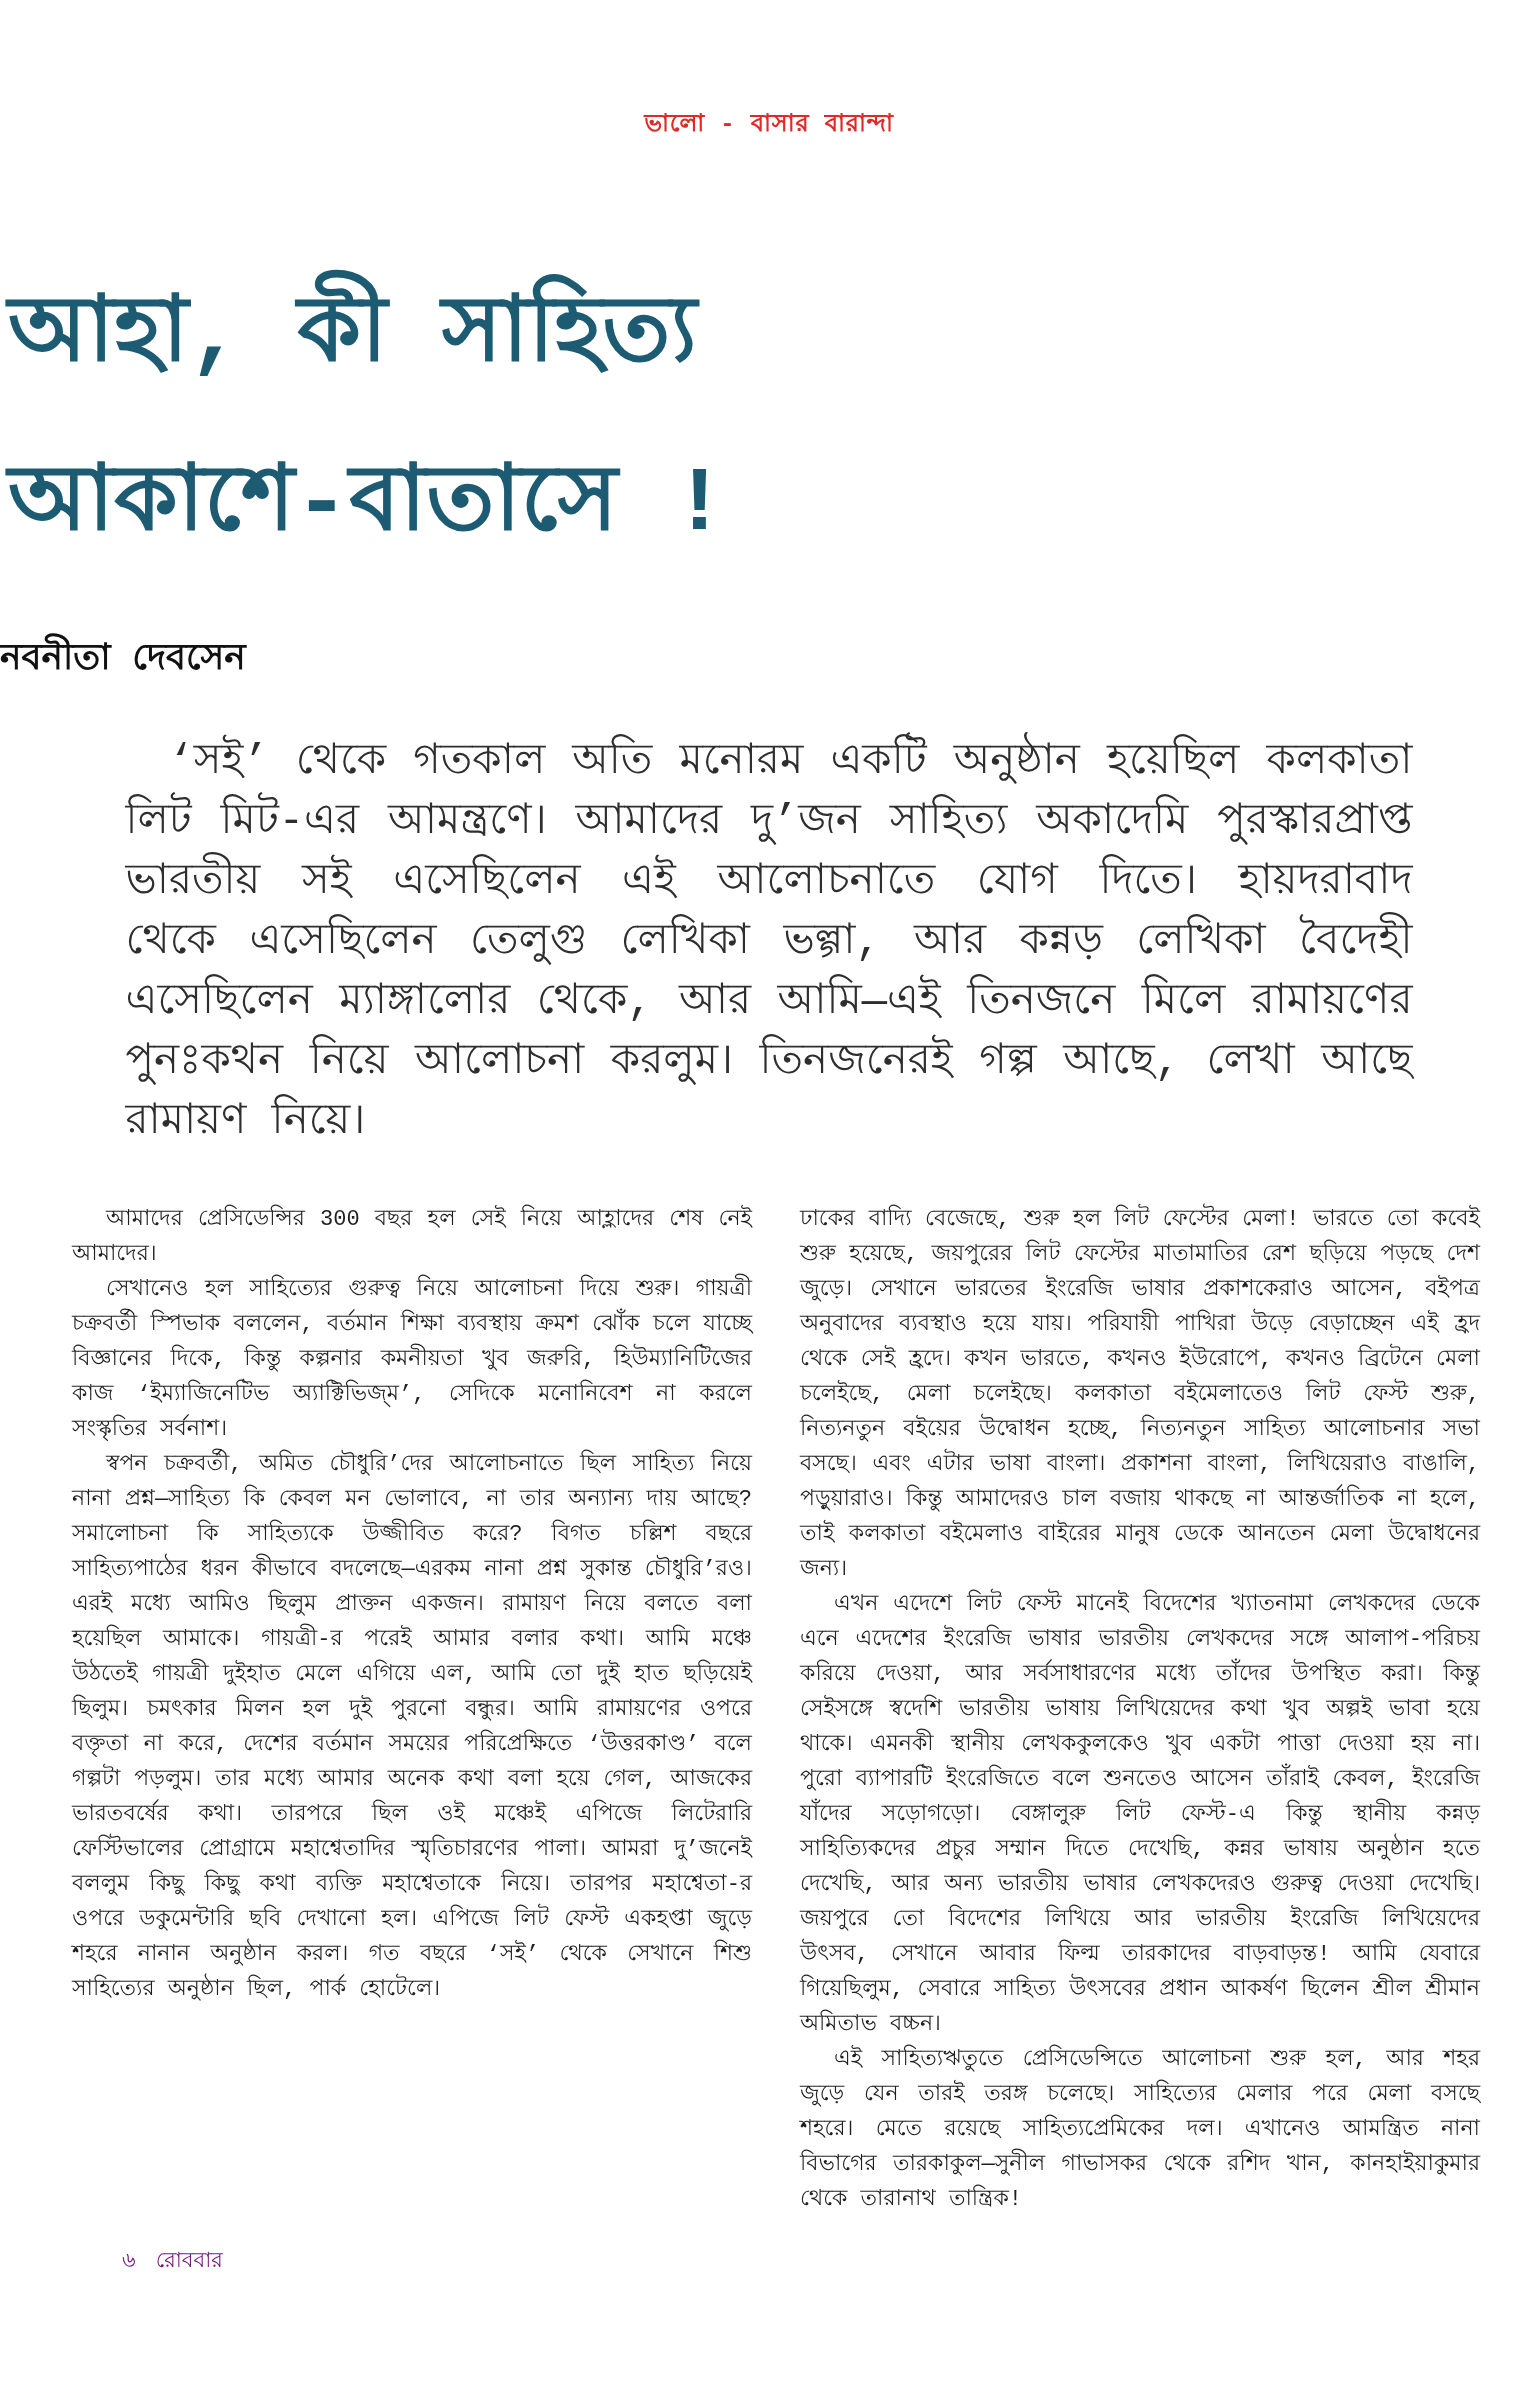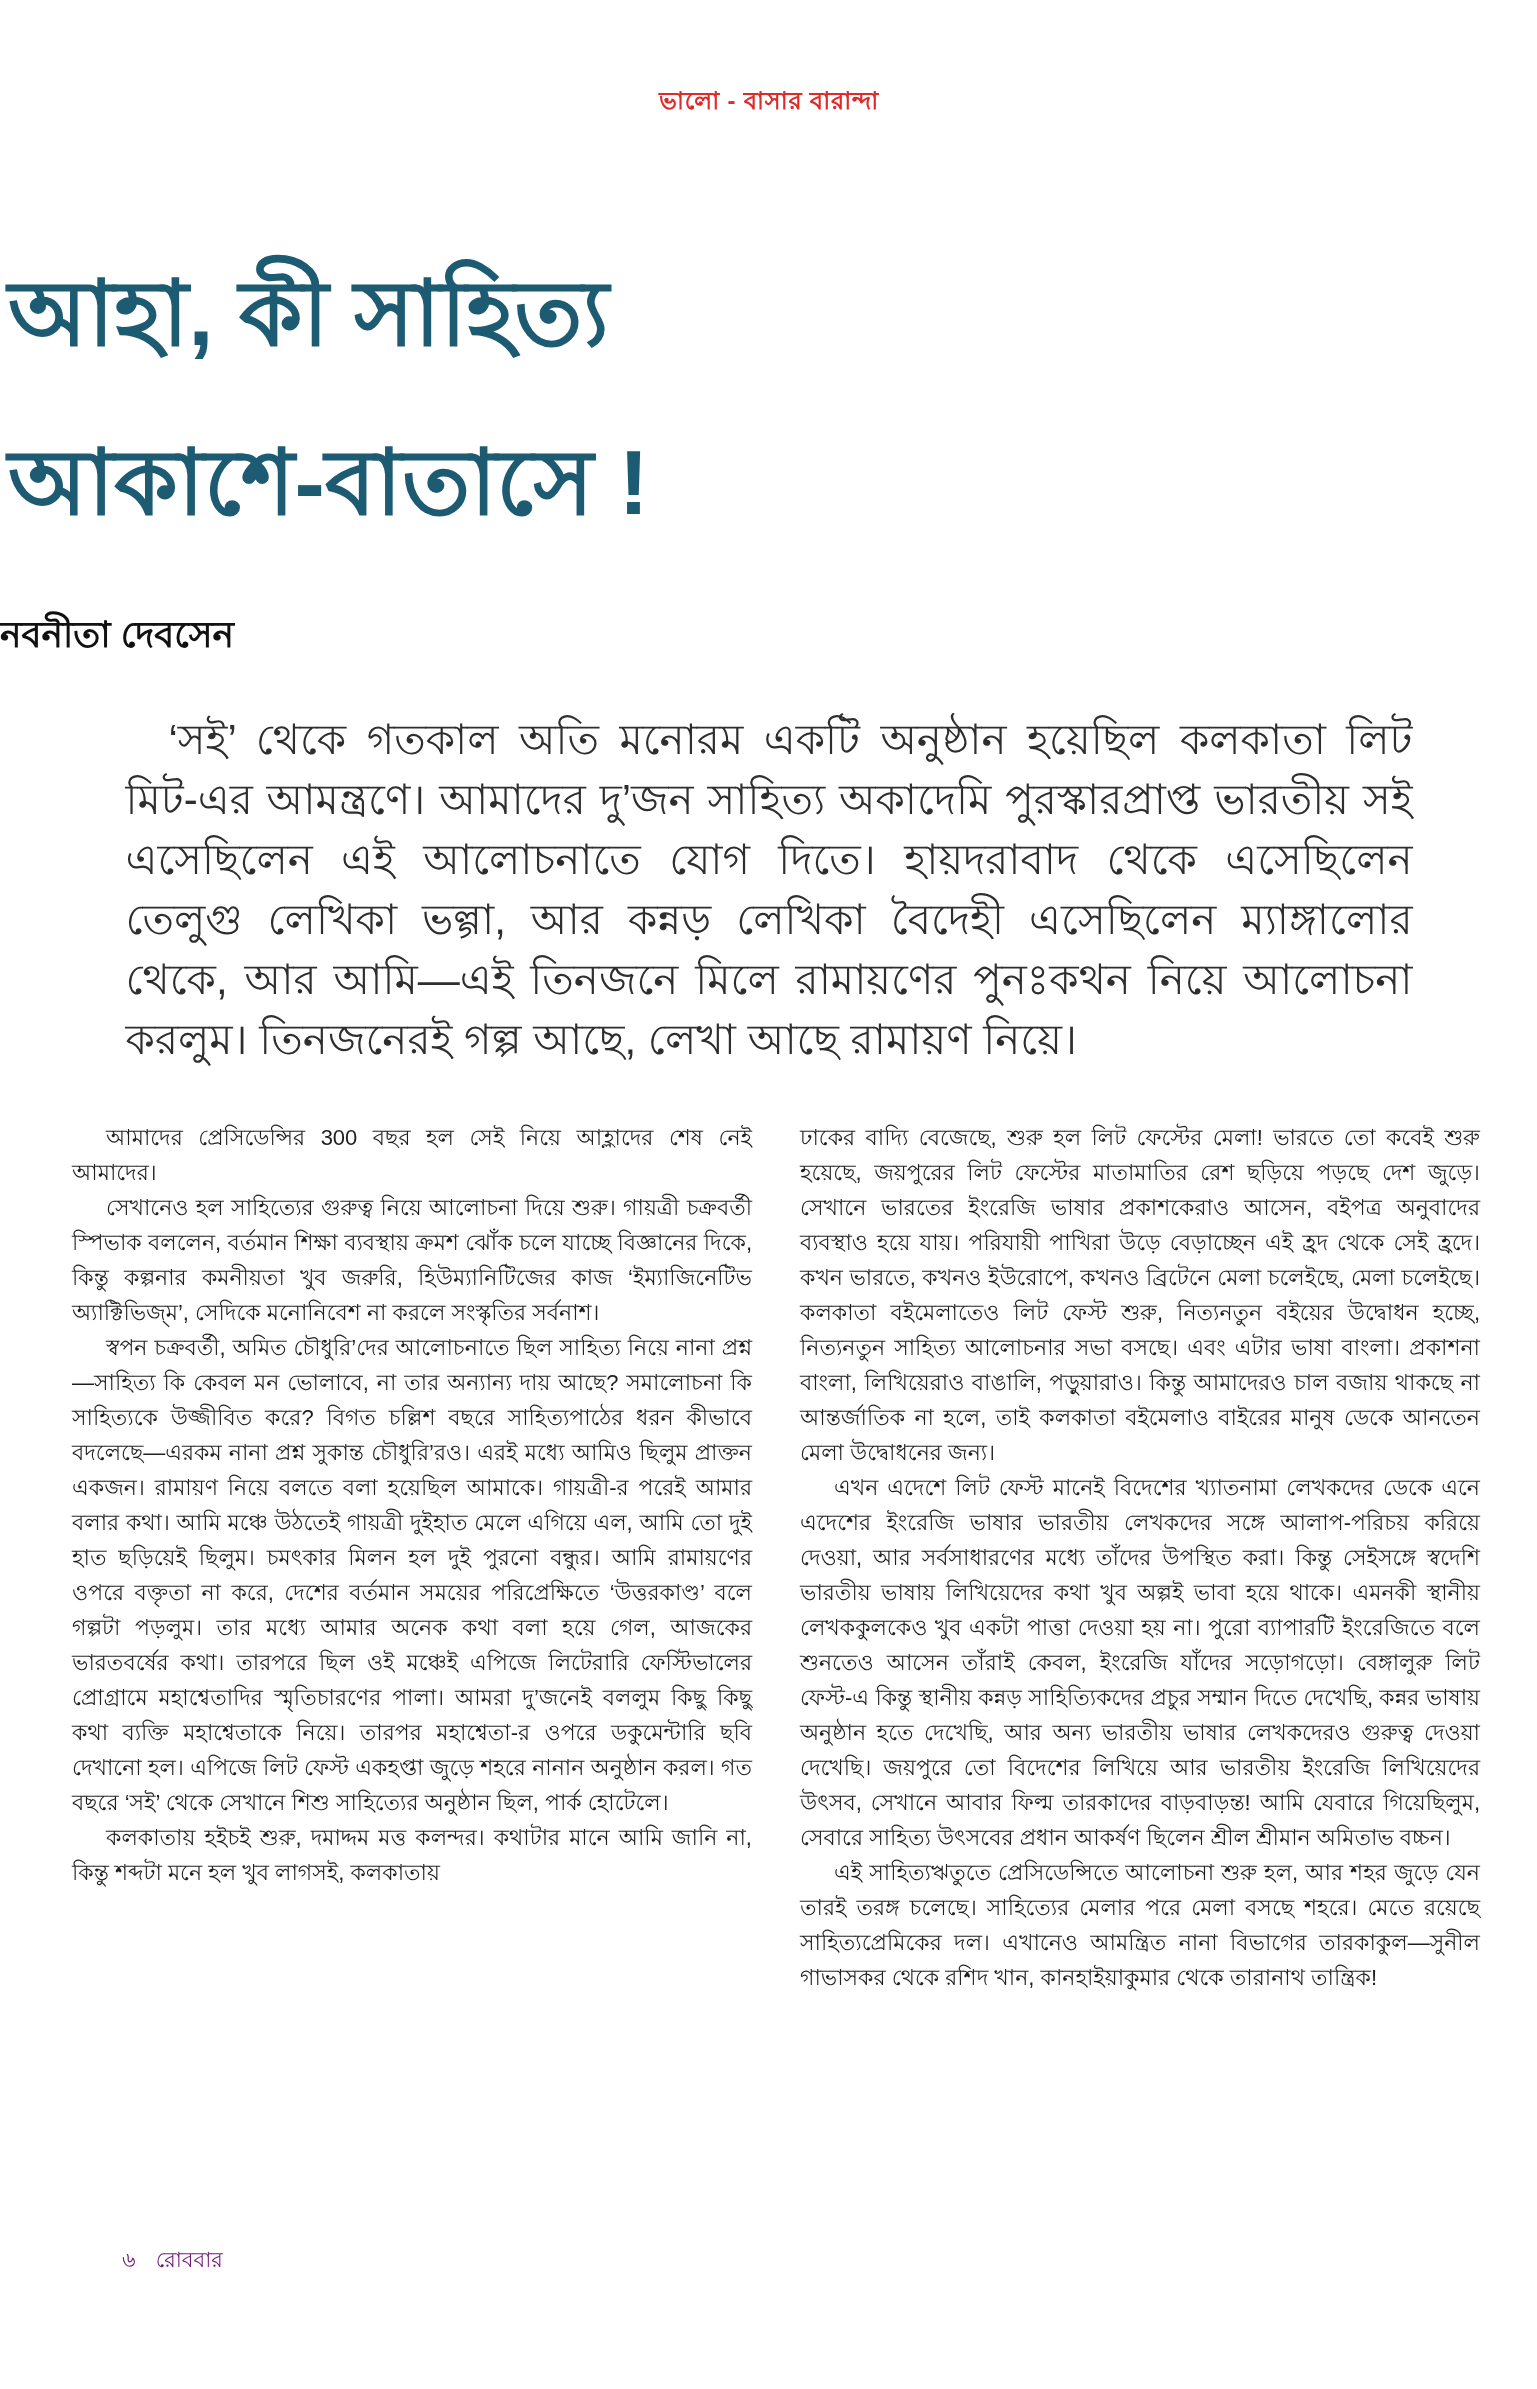--- a/index.html
+++ b/index.html
@@ -9,23 +9,23 @@
     --lead-color:#2e2e2e;
     --page-bg:#ffffff;
   }
   html,body{margin:0;padding:0;}
   body{background:#ffffff;}
   .page{
     position:relative;
     width:1538px;
     height:2389px;
     background:var(--page-bg);
-    font-family:Liberation Sans, sans-serif;
+    font-family:Liberation Mono, monospace;
     box-sizing:border-box;
-    padding-top:82px;
+    padding-top:104px;
     overflow:hidden;
   }
   .kicker{
     text-align:center;
     color:var(--kicker-color);
     font-size:24px;
     font-weight:bold;
     letter-spacing:0.8px;
   }
   .title{
@@ -89,21 +89,20 @@
 
   <div class="author">নবনীতা দেবসেন</div>
 
   <p class="lead">‘সই’ থেকে গতকাল অতি মনোরম একটি অনুষ্ঠান হয়েছিল কলকাতা লিট মিট-এর আমন্ত্রণে। আমাদের দু’জন সাহিত্য অকাদেমি পুরস্কারপ্রাপ্ত ভারতীয় সই এসেছিলেন এই আলোচনাতে যোগ দিতে। হায়দরাবাদ থেকে এসেছিলেন তেলুগু লেখিকা ভল্গা, আর কন্নড় লেখিকা বৈদেহী এসেছিলেন ম্যাঙ্গালোর থেকে, আর আমি—এই তিনজনে মিলে রামায়ণের পুনঃকথন নিয়ে আলোচনা করলুম। তিনজনেরই গল্প আছে, লেখা আছে রামায়ণ নিয়ে।</p>
 
   <div class="body-columns">
     <div class="col col-left">
       <p>আমাদের প্রেসিডেন্সির 300 বছর হল সেই নিয়ে আহ্লাদের শেষ নেই আমাদের।</p>
       <p>সেখানেও হল সাহিত্যের গুরুত্ব নিয়ে আলোচনা দিয়ে শুরু। গায়ত্রী চক্রবর্তী স্পিভাক বললেন, বর্তমান শিক্ষা ব্যবস্থায় ক্রমশ ঝোঁক চলে যাচ্ছে বিজ্ঞানের দিকে, কিন্তু কল্পনার কমনীয়তা খুব জরুরি, হিউম্যানিটিজের কাজ ‘ইম্যাজিনেটিভ অ্যাক্টিভিজ্‌ম’, সেদিকে মনোনিবেশ না করলে সংস্কৃতির সর্বনাশ।</p>
       <p>স্বপন চক্রবর্তী, অমিত চৌধুরি’দের আলোচনাতে ছিল সাহিত্য নিয়ে নানা প্রশ্ন—সাহিত্য কি কেবল মন ভোলাবে, না তার অন্যান্য দায় আছে? সমালোচনা কি সাহিত্যকে উজ্জীবিত করে? বিগত চল্লিশ বছরে সাহিত্যপাঠের ধরন কীভাবে বদলেছে—এরকম নানা প্রশ্ন সুকান্ত চৌধুরি’রও। এরই মধ্যে আমিও ছিলুম প্রাক্তন একজন। রামায়ণ নিয়ে বলতে বলা হয়েছিল আমাকে। গায়ত্রী-র পরেই আমার বলার কথা। আমি মঞ্চে উঠতেই গায়ত্রী দুইহাত মেলে এগিয়ে এল, আমি তো দুই হাত ছড়িয়েই ছিলুম। চমৎকার মিলন হল দুই পুরনো বন্ধুর। আমি রামায়ণের ওপরে বক্তৃতা না করে, দেশের বর্তমান সময়ের পরিপ্রেক্ষিতে ‘উত্তরকাণ্ড’ বলে গল্পটা পড়লুম। তার মধ্যে আমার অনেক কথা বলা হয়ে গেল, আজকের ভারতবর্ষের কথা। তারপরে ছিল ওই মঞ্চেই এপিজে লিটেরারি ফেস্টিভালের প্রোগ্রামে মহাশ্বেতাদির স্মৃতিচারণের পালা। আমরা দু’জনেই বললুম কিছু কিছু কথা ব্যক্তি মহাশ্বেতাকে নিয়ে। তারপর মহাশ্বেতা-র ওপরে ডকুমেন্টারি ছবি দেখানো হল। এপিজে লিট ফেস্ট একহপ্তা জুড়ে শহরে নানান অনুষ্ঠান করল। গত বছরে ‘সই’ থেকে সেখানে শিশু সাহিত্যের অনুষ্ঠান ছিল, পার্ক হোটেলে।</p>
-      <p>কলকাতায় হইচই শুরু, দমাদ্দম মত্ত কলন্দর। কথাটার মানে আমি জানি না, কিন্তু শব্দটা মনে হল খুব লাগসই, কলকাতায়</p>
     </div>
     <div class="col col-right">
       <p class="no-indent">ঢাকের বাদ্যি বেজেছে, শুরু হল লিট ফেস্টের মেলা! ভারতে তো কবেই শুরু হয়েছে, জয়পুরের লিট ফেস্টের মাতামাতির রেশ ছড়িয়ে পড়ছে দেশ জুড়ে। সেখানে ভারতের ইংরেজি ভাষার প্রকাশকেরাও আসেন, বইপত্র অনুবাদের ব্যবস্থাও হয়ে যায়। পরিযায়ী পাখিরা উড়ে বেড়াচ্ছেন এই হ্রদ থেকে সেই হ্রদে। কখন ভারতে, কখনও ইউরোপে, কখনও ব্রিটেনে মেলা চলেইছে, মেলা চলেইছে। কলকাতা বইমেলাতেও লিট ফেস্ট শুরু, নিত্যনতুন বইয়ের উদ্বোধন হচ্ছে, নিত্যনতুন সাহিত্য আলোচনার সভা বসছে। এবং এটার ভাষা বাংলা। প্রকাশনা বাংলা, লিখিয়েরাও বাঙালি, পড়ুয়ারাও। কিন্তু আমাদেরও চাল বজায় থাকছে না আন্তর্জাতিক না হলে, তাই কলকাতা বইমেলাও বাইরের মানুষ ডেকে আনতেন মেলা উদ্বোধনের জন্য।</p>
       <p>এখন এদেশে লিট ফেস্ট মানেই বিদেশের খ্যাতনামা লেখকদের ডেকে এনে এদেশের ইংরেজি ভাষার ভারতীয় লেখকদের সঙ্গে আলাপ-পরিচয় করিয়ে দেওয়া, আর সর্বসাধারণের মধ্যে তাঁদের উপস্থিত করা। কিন্তু সেইসঙ্গে স্বদেশি ভারতীয় ভাষায় লিখিয়েদের কথা খুব অল্পই ভাবা হয়ে থাকে। এমনকী স্থানীয় লেখককুলকেও খুব একটা পাত্তা দেওয়া হয় না। পুরো ব্যাপারটি ইংরেজিতে বলে শুনতেও আসেন তাঁরাই কেবল, ইংরেজি যাঁদের সড়োগড়ো। বেঙ্গালুরু লিট ফেস্ট-এ কিন্তু স্থানীয় কন্নড় সাহিত্যিকদের প্রচুর সম্মান দিতে দেখেছি, কন্নর ভাষায় অনুষ্ঠান হতে দেখেছি, আর অন্য ভারতীয় ভাষার লেখকদেরও গুরুত্ব দেওয়া দেখেছি। জয়পুরে তো বিদেশের লিখিয়ে আর ভারতীয় ইংরেজি লিখিয়েদের উৎসব, সেখানে আবার ফিল্ম তারকাদের বাড়বাড়ন্ত! আমি যেবারে গিয়েছিলুম, সেবারে সাহিত্য উৎসবের প্রধান আকর্ষণ ছিলেন শ্রীল শ্রীমান অমিতাভ বচ্চন।</p>
       <p>এই সাহিত্যঋতুতে প্রেসিডেন্সিতে আলোচনা শুরু হল, আর শহর জুড়ে যেন তারই তরঙ্গ চলেছে। সাহিত্যের মেলার পরে মেলা বসছে শহরে। মেতে রয়েছে সাহিত্যপ্রেমিকের দল। এখানেও আমন্ত্রিত নানা বিভাগের তারকাকুল—সুনীল গাভাসকর থেকে রশিদ খান, কানহাইয়াকুমার থেকে তারানাথ তান্ত্রিক!</p>
     </div>
   </div>
 
   <div class="page-footer">
     <span class="page-number">৬</span><span>রোববার</span>

